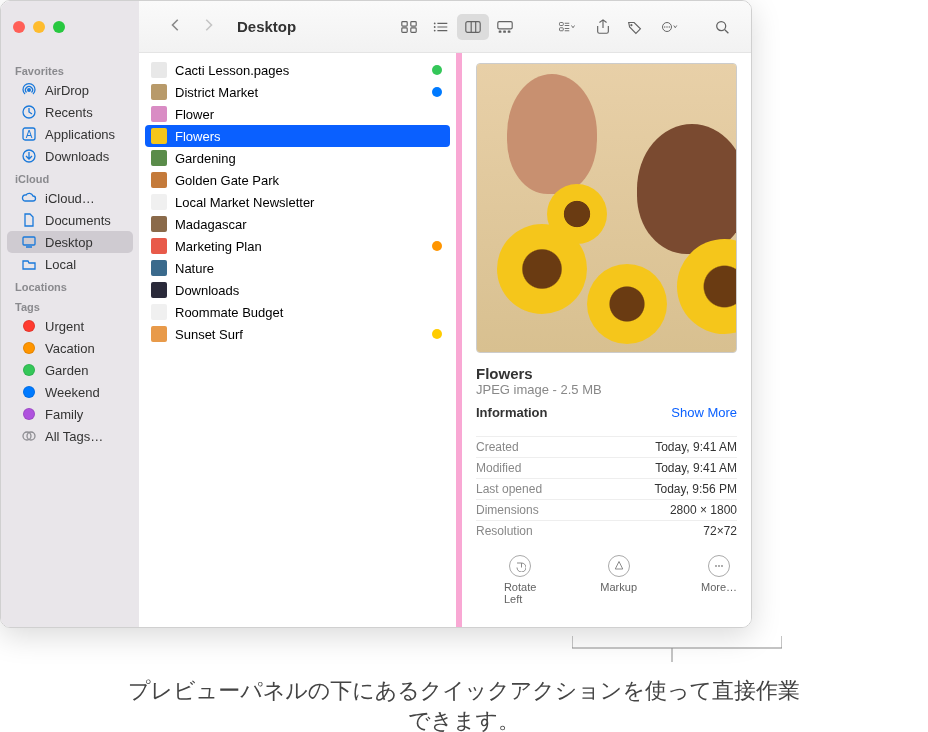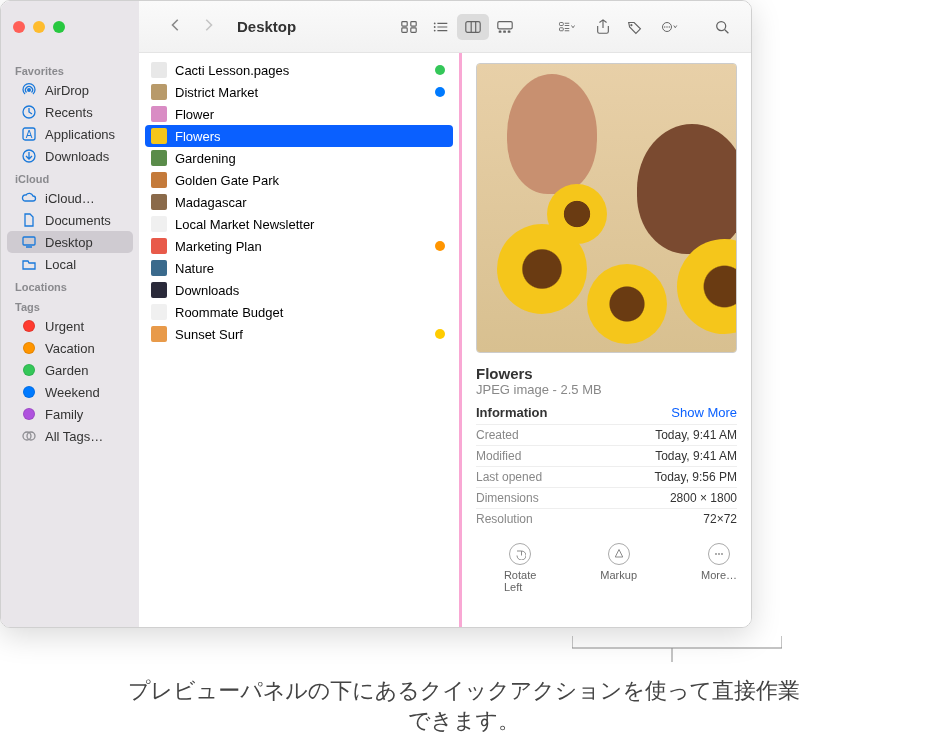--- a/index.html
+++ b/index.html
@@ -20,31 +20,31 @@
 .tb-btn svg { width: 18px; height: 16px; }
 .sep { width: 18px; }
 .body { flex: 1; display: flex; min-height: 0; }
 .sidebar { width: 138px; background: #e9e6ea; padding: 6px 0 6px 0; font-size: 13px; overflow-y: auto; z-index: 1; }
 .sec-h { font-size: 11px; color: #8a8a8e; font-weight: 600; padding: 6px 14px 2px; }
 .sb-item { display: flex; align-items: center; gap: 8px; padding: 3px 10px 3px 14px; color: #333; border-radius: 5px; margin: 0 6px; }
 .sb-item.sel { background: #cfcbd1; }
 .sb-item .ic { width: 16px; height: 16px; display: flex; align-items: center; justify-content: center; color: #1a79da; }
 .sb-item .ic svg { width: 16px; height: 16px; }
 .tag-dot { width: 12px; height: 12px; border-radius: 50%; border: 1px solid rgba(0,0,0,.1); }
-.filecol { width: 323px; border-right: 3px solid #f9a8d4; padding: 6px 0; overflow-y: auto; background: #fff; }
+.filecol { width: 323px; border-right: 6px solid #f9a8d4; padding: 6px 0; overflow-y: auto; background: #fff; }
 .file-row { display: flex; align-items: center; gap: 8px; padding: 3px 14px 3px 12px; font-size: 13px; position: relative; }
 .file-row.sel { background: #0a60ff; color: #fff; border-radius: 4px; margin: 0 6px; padding-left: 6px; padding-right: 8px; }
 .file-ic { width: 16px; height: 16px; background: #ddd; border-radius: 2px; display: flex; align-items: center; justify-content: center; font-size: 9px; flex-shrink: 0; }
 .file-name { flex: 1; white-space: nowrap; overflow: hidden; text-overflow: ellipsis; }
 .file-tag { width: 10px; height: 10px; border-radius: 50%; }
 .preview { flex: 1; padding: 10px 14px 10px 14px; display: flex; flex-direction: column; background: #fff; overflow-y: auto; }
 .pv-img { width: 100%; height: 290px; border: 1px solid #ccc; border-radius: 4px; margin-bottom: 12px; background: #f6e9c8; position: relative; overflow: hidden; }
 .pv-title { font-size: 15px; font-weight: 600; color: #333; }
 .pv-sub { font-size: 13px; color: #888; margin-bottom: 8px; }
-.pv-info-h { display: flex; justify-content: space-between; align-items: center; margin-bottom: 4px; }
+.pv-info-h { display: flex; justify-content: space-between; align-items: center; margin-bottom: 16px; }
 .pv-info-h .lbl { font-size: 13px; font-weight: 600; color: #333; }
 .pv-info-h .more { font-size: 13px; color: #0a60ff; }
 .pv-row { display: flex; justify-content: space-between; padding: 3px 0; border-top: 1px solid #eee; font-size: 12px; }
 .pv-row .k { color: #888; } .pv-row .v { color: #333; }
 .qa { display: flex; justify-content: center; gap: 36px; margin-top: 14px; }
 .qa-btn { display: flex; flex-direction: column; align-items: center; gap: 4px; color: #636363; font-size: 11px; margin-left: 28px; }
 .qa-btn .qi { width: 22px; height: 22px; border: 1.2px solid #aaa; border-radius: 50%; display: flex; align-items: center; justify-content: center; }
 .caption { width: 928px; text-align: center; padding: 48px 120px 0; font-size: 22px; color: #444; position: relative; }
 .bracket { position: absolute; top: 8px; left: 572px; width: 210px; height: 28px; }
 .bracket svg { width: 100%; height: 100%; }
@@ -289,26 +289,26 @@
         </div>
         <div class="file-row">
           <span class="file-ic" style="background: rgb(90, 140, 74);"></span>
           <span class="file-name">Gardening</span>
         </div>
         <div class="file-row">
           <span class="file-ic" style="background: rgb(196, 122, 58);"></span>
           <span class="file-name">Golden Gate Park</span>
         </div>
         <div class="file-row">
+          <span class="file-ic" style="background: rgb(240, 240, 240);"></span>
+          <span class="file-name">Local Market Newsletter</span>
+        </div>
+        <div class="file-row">
           <span class="file-ic" style="background: rgb(138, 106, 74);"></span>
           <span class="file-name">Madagascar</span>
-        </div>
-        <div class="file-row">
-          <span class="file-ic" style="background: rgb(240, 240, 240);"></span>
-          <span class="file-name">Local Market Newsletter</span>
         </div>
         <div class="file-row">
           <span class="file-ic" style="background: rgb(232, 90, 74);"></span>
           <span class="file-name">Marketing Plan</span>
           <span class="file-tag" style="background: rgb(255, 149, 0);"></span>
         </div>
         <div class="file-row">
           <span class="file-ic" style="background: rgb(58, 106, 140);"></span>
           <span class="file-name">Nature</span>
         </div>

